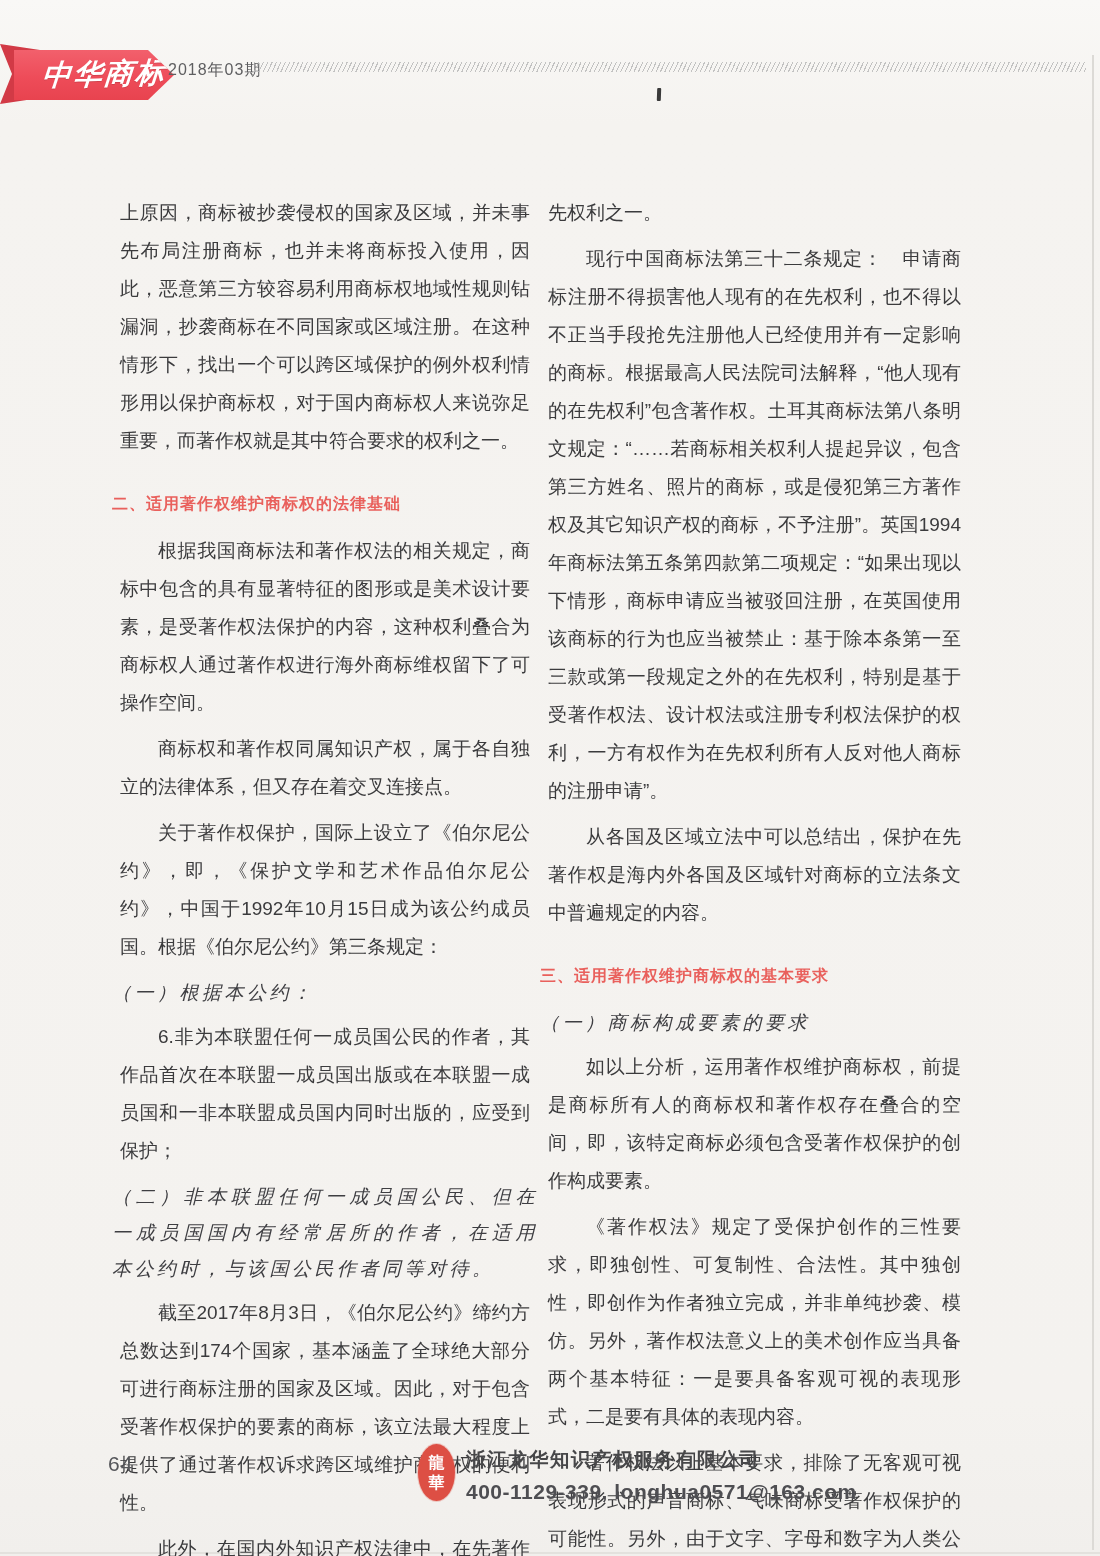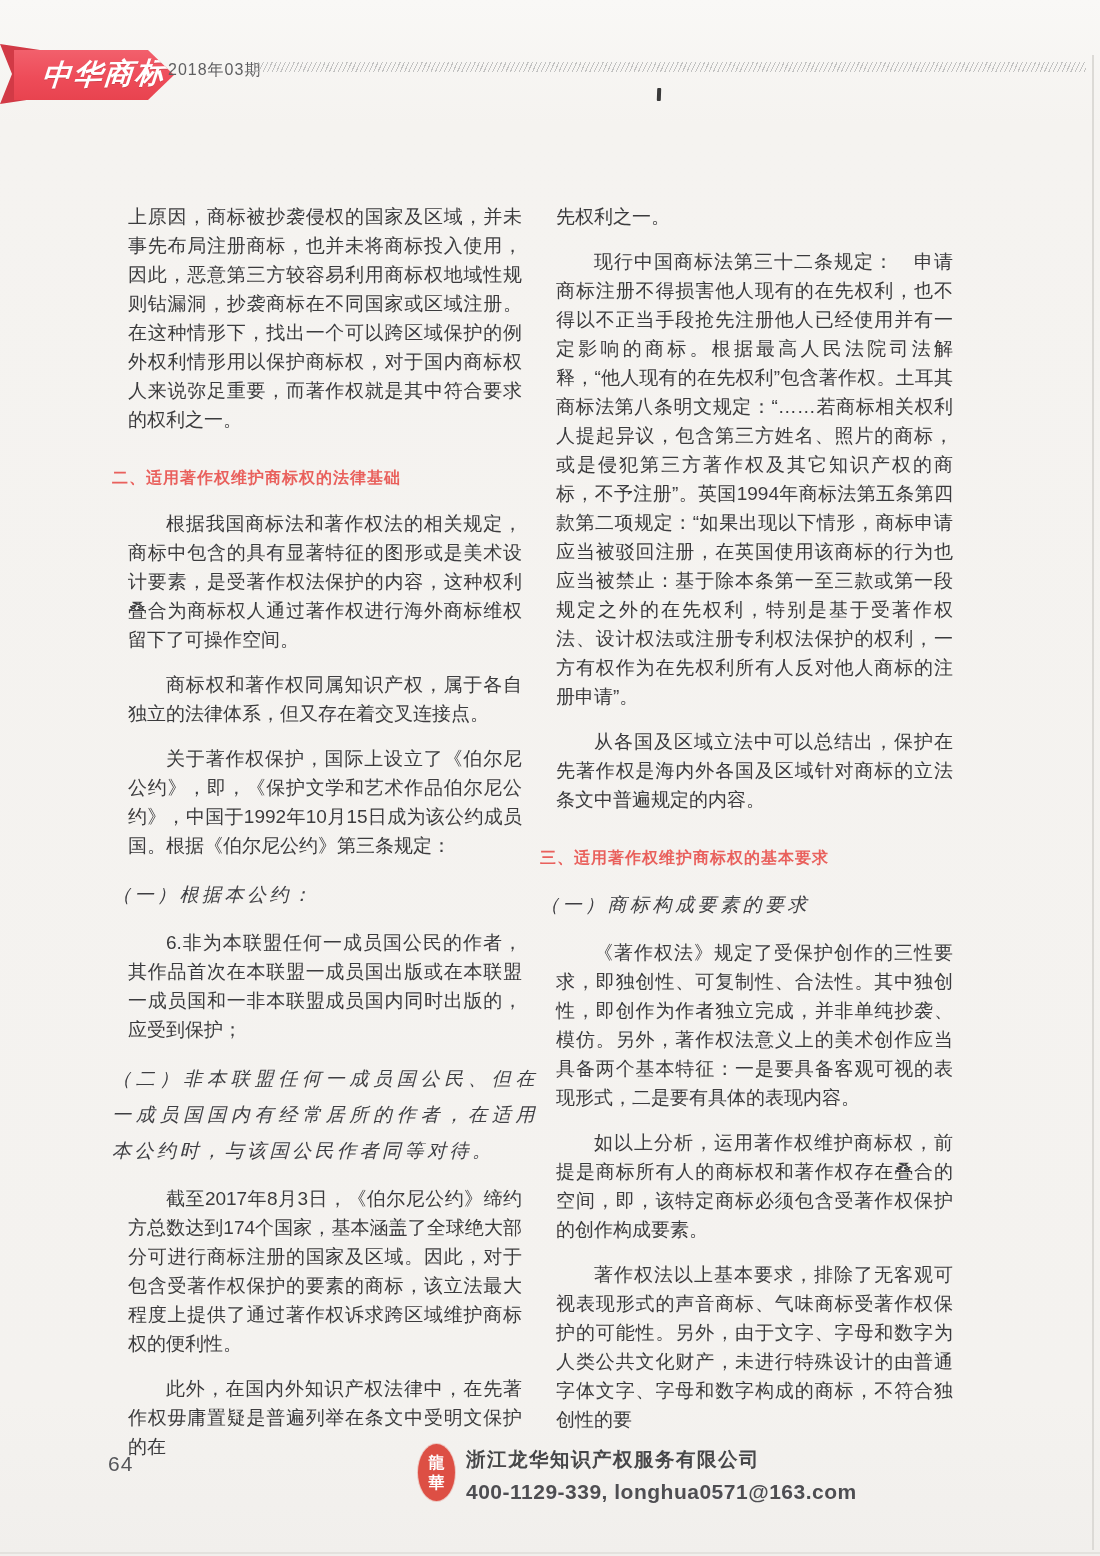--- a/index.html
+++ b/index.html
@@ -57,21 +57,21 @@
   }
 
   
   .col{
     position:absolute;top:186px;
     color:#3b3b3d;
     text-align:justify;
   }
   .col-left{left:112px;width:426px;}
   .col-right{left:540px;width:429px;}
-  .col p{margin:16px;font-size:19px;line-height:29px;}
+  .col p{margin:8px;font-size:19px;line-height:38px;}
   .col p.indent{text-indent:2em;}
   .col p.kaiti{
     font-family:"DejaVu Serif","Liberation Serif",serif;
     font-style:italic;letter-spacing:3.5px;line-height:36px;
     color:#3e3e42;margin:5px 0;
   }
   .col h2.sec-heading{
     font-size:16px;font-weight:600;color:var(--heading-red,#e9605c);
     margin:29px 0 13px;letter-spacing:1px;line-height:30px;
   }
@@ -127,22 +127,22 @@
       <p class="kaiti">（二）非本联盟任何一成员国公民、但在一成员国国内有经常居所的作者，在适用本公约时，与该国公民作者同等对待。</p>
       <p class="indent">截至2017年8月3日，《伯尔尼公约》缔约方总数达到174个国家，基本涵盖了全球绝大部分可进行商标注册的国家及区域。因此，对于包含受著作权保护的要素的商标，该立法最大程度上提供了通过著作权诉求跨区域维护商标权的便利性。</p>
       <p class="indent">此外，在国内外知识产权法律中，在先著作权毋庸置疑是普遍列举在条文中受明文保护的在</p>
     </div>
   <div class="col col-right">
       <p class="">先权利之一。</p>
       <p class="indent">现行中国商标法第三十二条规定：　申请商标注册不得损害他人现有的在先权利，也不得以不正当手段抢先注册他人已经使用并有一定影响的商标。根据最高人民法院司法解释，“他人现有的在先权利”包含著作权。土耳其商标法第八条明文规定：“……若商标相关权利人提起异议，包含第三方姓名、照片的商标，或是侵犯第三方著作权及其它知识产权的商标，不予注册”。英国1994年商标法第五条第四款第二项规定：“如果出现以下情形，商标申请应当被驳回注册，在英国使用该商标的行为也应当被禁止：基于除本条第一至三款或第一段规定之外的在先权利，特别是基于受著作权法、设计权法或注册专利权法保护的权利，一方有权作为在先权利所有人反对他人商标的注册申请”。</p>
       <p class="indent">从各国及区域立法中可以总结出，保护在先著作权是海内外各国及区域针对商标的立法条文中普遍规定的内容。</p>
       <h2 class="sec-heading">三、适用著作权维护商标权的基本要求</h2>
       <p class="kaiti">（一）商标构成要素的要求</p>
+      <p class="indent">如以上分析，运用著作权维护商标权，前提是商标所有人的商标权和著作权存在叠合的空间，即，该特定商标必须包含受著作权保护的创作构成要素。</p>
       <p class="indent">《著作权法》规定了受保护创作的三性要求，即独创性、可复制性、合法性。其中独创性，即创作为作者独立完成，并非单纯抄袭、模仿。另外，著作权法意义上的美术创作应当具备两个基本特征：一是要具备客观可视的表现形式，二是要有具体的表现内容。</p>
-      <p class="indent">如以上分析，运用著作权维护商标权，前提是商标所有人的商标权和著作权存在叠合的空间，即，该特定商标必须包含受著作权保护的创作构成要素。</p>
       <p class="indent">著作权法以上基本要求，排除了无客观可视表现形式的声音商标、气味商标受著作权保护的可能性。另外，由于文字、字母和数字为人类公共文化财产，未进行特殊设计的由普通字体文字、字母和数字构成的商标，不符合独创性的要</p>
     </div>
 
   <span class="page-number">64</span>
   <div class="seal">
     <span>龍</span>
     <span>華</span>
   </div>
   <div class="company">
     <div class="name">浙江龙华知识产权服务有限公司</div>

